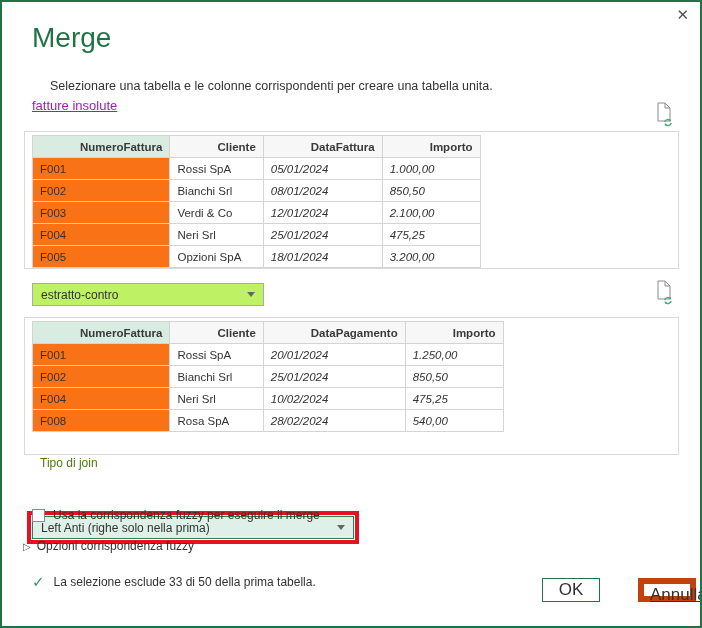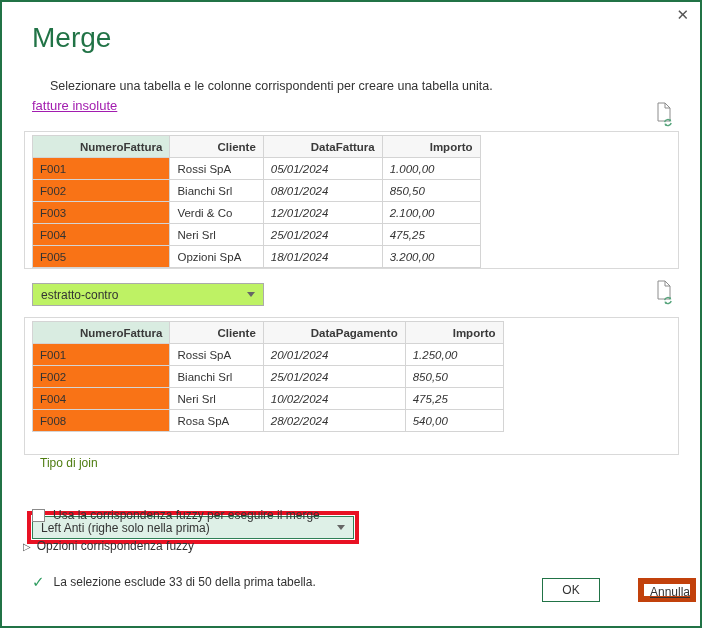--- a/index.html
+++ b/index.html
@@ -44,21 +44,21 @@
     gap:8px;font-size:12px;color:#333;cursor:pointer;}
   .checkbox{width:13px;height:13px;border:1px solid #8a8a8a;background:#fff;
     display:inline-block;}
   .expander{position:absolute;left:21px;top:537px;display:flex;align-items:center;
     gap:6px;font-size:12px;color:#333;cursor:pointer;}
   .tri{font-size:10px;color:#555;}
   .status{position:absolute;left:30px;top:572px;display:flex;align-items:center;
     gap:9px;font-size:12px;color:#333;}
   .check{font-size:15px;font-weight:bold;color:#2e9c5f;line-height:15px;}
   .btn{position:absolute;top:576px;width:58px;height:24px;background:#fff;
-    font-family:inherit;font-size:12px;color:#333;cursor:pointer;}
+    font-family:inherit;font-size:17px;color:#333;cursor:pointer;}
   .ok{left:540px;border:1px solid #217346;}
   .cancel{left:636px;border:6px solid #c2410c;text-decoration:underline;}
 </style>
 </head>
 <body>
 
 <div class="dialog">
 
   <span class="close">✕</span>
 

